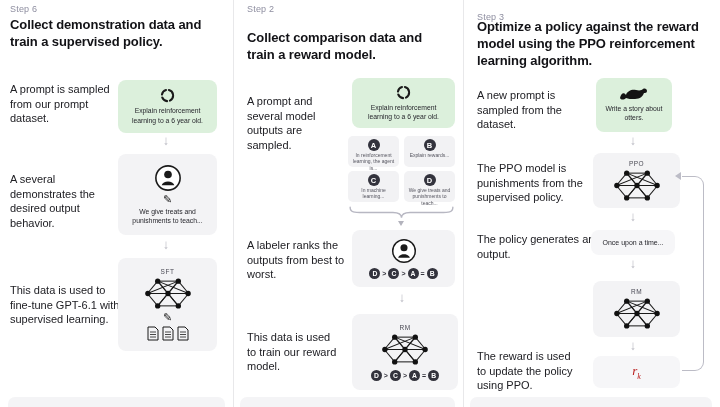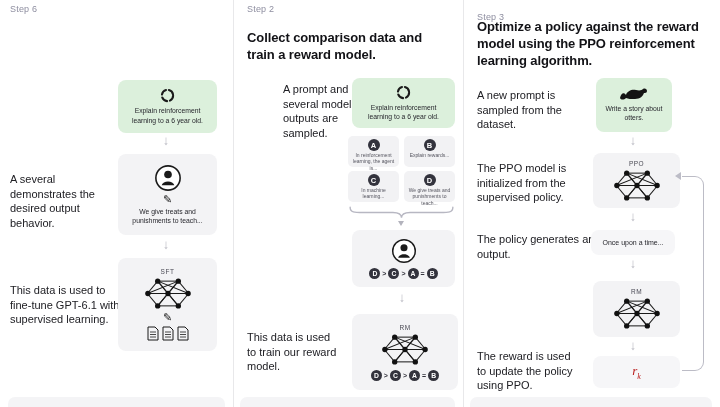--- a/index.html
+++ b/index.html
@@ -40,21 +40,23 @@
 </head>
 <body>
 
 <div class="canvas">
 
   <div class="divider" style="left:233px;"></div>
   <div class="divider" style="left:463px;"></div>
 
   <div class="col" style="left:10px; width:223px;">
     <div class="steplabel" style="top:4px;">Step 6</div>
-
+    <div class="heading" style="top:17px; width:196px;">Collect demonstration data and train a supervised policy.</div>
+
+    <div class="sidelabel" style="top:82px; width:102px;">A prompt is sampled from our prompt dataset.</div>
     <div class="fbox gbox" style="left:108px; top:80px; width:99px; height:53px;">
       <span style="margin-bottom:3px;">
         <svg width="15" height="15" viewBox="0 0 16 16">
             <circle cx="8" cy="8" r="6" fill="none" stroke="#1a1a1a" stroke-width="2.2" stroke-dasharray="6.5 3.2" stroke-linecap="round"></circle>
           </svg>
       </span>
       <div class="caption">Explain reinforcement learning to a 6 year old.</div>
     </div>
 
     <div class="flow-arrow" style="left:153px; top:135px;">↓</div>
@@ -129,21 +131,21 @@
           </g>
         </svg>
       </span>
     </div>
   </div>
 
   <div class="col" style="left:247px; width:208px;">
     <div class="steplabel" style="top:4px;text-align:right;">Step 2</div>
     <div class="heading" style="top:30px; width:200px;">Collect comparison data and train a reward model.</div>
 
-    <div class="sidelabel" style="top:82px; width:88px;margin-left:36px;">A prompt and several model outputs are sampled.</div>
+    <div class="sidelabel" style="top:94px; width:88px;">A prompt and several model outputs are sampled.</div>
     <div class="fbox gbox" style="left:105px; top:78px; width:103px; height:50px;">
       <span style="margin-bottom:3px;">
         <svg width="15" height="15" viewBox="0 0 16 16">
             <circle cx="8" cy="8" r="6" fill="none" stroke="#1a1a1a" stroke-width="2.2" stroke-dasharray="6.5 3.2" stroke-linecap="round"></circle>
           </svg>
       </span>
       <div class="caption">Explain reinforcement learning to a 6 year old.</div>
     </div>
 
     <div class="grid" style="left:101px; top:136px; width:107px;">
@@ -165,20 +167,21 @@
       </div>
     </div>
 
     <div class="brace" style="left:101px; top:206px;">
       <svg width="107" height="13" viewBox="0 0 100 12">
         <path d="M2,1 C2,6 6,6 14,6 L42,6 C47,6 50,7 50,11 C50,7 53,6 58,6 L86,6 C94,6 98,6 98,1" fill="none" stroke="#b7b7c2" stroke-width="1.3" stroke-linecap="round"></path>
       </svg>
     </div>
     <div class="mini-arrow" style="left:151px; top:221px;"></div>
 
+    <div class="sidelabel" style="top:238px; width:106px;">A labeler ranks the outputs from best to worst.</div>
     <div class="fbox" style="left:105px; top:230px; width:103px; height:57px;">
       <span>
         <svg width="26" height="26" viewBox="0 0 30 30">
           <circle cx="15" cy="15" r="13" fill="#fff" stroke="#1a1a1a" stroke-width="1.7"></circle>
           <circle cx="15" cy="11.2" r="4.1" fill="#1a1a1a"></circle>
           <path d="M8.2,22.8 C9.4,17.3 20.6,17.3 21.8,22.8 Z" fill="#1a1a1a"></path>
         </svg>
       </span>
       <div class="ranking">
         <span class="rc">D</span>
@@ -249,21 +252,21 @@
         <svg width="30" height="14" viewBox="0 0 30 14">
           <path d="M1,10 C2,5 5,4 7,7 C8,3 13,1 17,2 C21,3 23,2 24,1 C26,0 28,1 28,3 C28,5 26,5 25,5 C24,8 21,11 16,11 C12,11 9,11 7,10 C5,12 2,12 1,10 Z" fill="#141414"></path>
           <circle cx="26.2" cy="2.2" r="0.7" fill="#141414"></circle>
         </svg>
       </span>
       <div class="caption">Write a story about otters.</div>
     </div>
 
     <div class="flow-arrow" style="left:153px; top:135px;">↓</div>
 
-    <div class="sidelabel" style="top:161px; width:112px;">The PPO model is initialized from the supervised policy.</div>
+    <div class="sidelabel" style="top:161px; width:112px;">The PPO model is punishments from the supervised policy.</div>
     <div class="fbox" style="left:116px; top:153px; width:87px; height:55px;">
       <div class="boxtitle">PPO</div>
       <span>
         <svg width="46" height="33" viewBox="0 0 44 32">
           <g stroke="#1a1a1a" stroke-width="1">
             <line x1="12" y1="4" x2="32" y2="4"></line>
               <line x1="12" y1="28" x2="32" y2="28"></line>
             <line x1="2" y1="16" x2="12" y2="4"></line>
               <line x1="2" y1="16" x2="12" y2="28"></line>
             <line x1="42" y1="16" x2="32" y2="4"></line>

